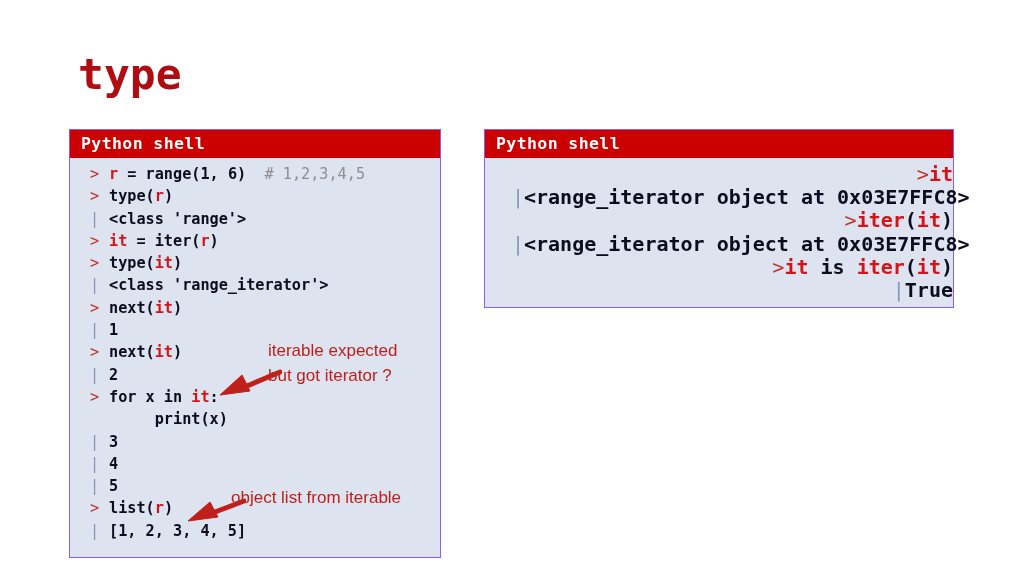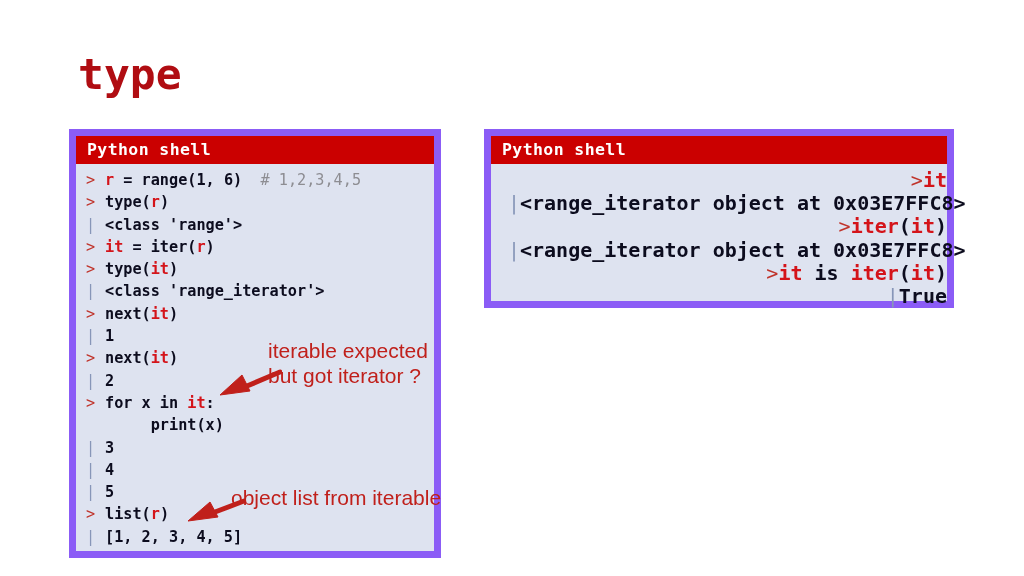--- a/index.html
+++ b/index.html
@@ -27,21 +27,21 @@
     letter-spacing: 0px;
     color: #B00D12;
     line-height: 1;
     white-space: pre;
   }
 
   
   .shell {
     position: absolute;
     box-sizing: border-box;
-    border: 7px solid #8b5cf6;
+    border: 1px solid #8b5cf6;
     background: #DEE3F0;
   }
   #shell-left  { left: 69px;  top: 129px; width: 372px; height: 429px; }
   #shell-right { left: 484px; top: 129px; width: 470px; height: 179px; }
 
   .shell-header {
     background: #CB0000;
     color: #ffffff;
     font-family: "DejaVu Sans Mono", monospace;
     font-weight: bold;
@@ -58,21 +58,21 @@
     padding: 5px 0 6px 0;
     font-family: "DejaVu Sans Mono", monospace;
     font-size: 15.2px;
     line-height: 22.3px;
     white-space: pre;
   }
   #shell-right .shell-body { font-size: 20px; line-height: 23.2px; text-align: right; }
 
   .line {
     white-space: pre;
-    padding-left: 10px;
+    padding-left: 20px;
     height: 22.3px;
   }
   #shell-right .line { height: 23.2px; }
 
   
   .mk {
     display: inline-block;
     width: 19px;
     font-weight: normal;
   }
@@ -83,21 +83,21 @@
   
   .code   { color: #0C0C1E; font-weight: bold; }
   .var    { color: #D4141A; font-weight: bold; }
   .cmt    { color: #8D8D92; font-weight: normal; }
 
   
   .annot {
     position: absolute;
     color: #C0201B;
     font-family: "Liberation Sans", sans-serif;
-    font-size: 21px;
+    font-size: 17px;
     line-height: 21px;
     white-space: pre;
   }
   #annot-iterable-l1 { left: 268px; top: 340px; }
   #annot-iterable-l2 { left: 268px; top: 365px; }
   #annot-createlist  { left: 231px; top: 487px; }
 
   .arrow { position: absolute; }
 
   

